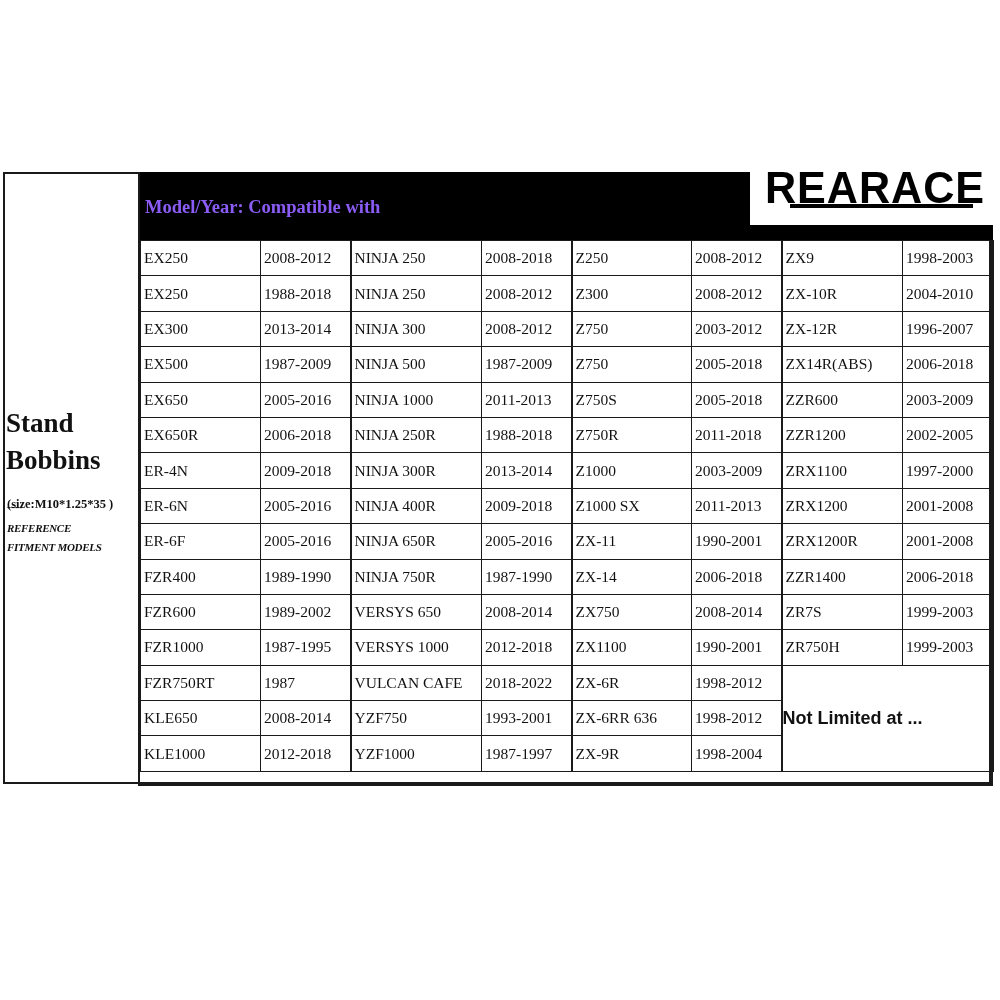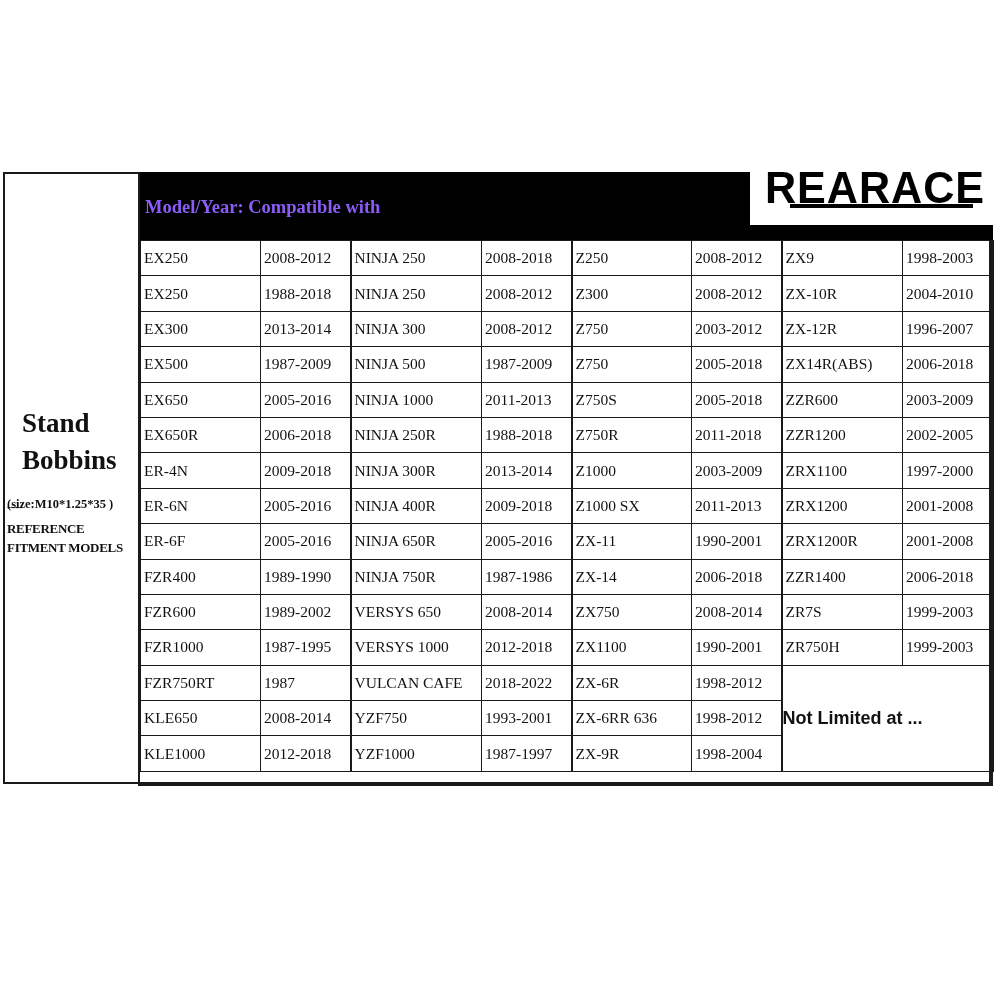--- a/index.html
+++ b/index.html
@@ -1,22 +1,22 @@
 <!DOCTYPE html>
 <html><head>
 <meta charset="utf-8">
 <style>
   html, body { margin:0; padding:0; background:#ffffff; }
   body { width:1000px; height:1000px; position:relative; overflow:hidden; font-family:"Liberation Serif", serif; color:#111; }
   .frame { position:absolute; left:3px; top:172px; width:988px; height:612px; border:2px solid #1a1a1a; box-sizing:border-box; }
   .left-panel { position:absolute; left:3px; top:172px; width:137px; height:614px; border-right:2px solid #1a1a1a; box-sizing:border-box; }
-  .left-title { position:absolute; left:22px; top:405px; font-size:27px; font-weight:bold; line-height:37px; }
+  .left-title { position:absolute; left:6px; top:405px; font-size:27px; font-weight:bold; line-height:37px; }
   .left-size { position:absolute; left:7px; top:497px; font-size:12.5px; font-weight:bold; }
   .left-dash { position:absolute; left:7px; top:500px; font-size:12px; font-weight:bold; }
-  .left-ref { position:absolute; left:7px; top:519px; font-size:13px; font-weight:bold; line-height:19px; letter-spacing:-0.3px; }
+  .left-ref { position:absolute; left:7px; top:519px; font-size:11px; font-weight:bold; line-height:19px; letter-spacing:-0.3px;font-style:italic; }
   .header-bar { position:absolute; left:140px; top:172px; width:853px; height:68px; background:#000; }
   .header-title { position:absolute; left:145px; top:197px; color:#8b5cf6; font-size:18.5px; font-weight:bold; }
   .logo-box { position:absolute; left:750px; top:172px; width:243px; height:53px; background:#fff; }
   .logo-text { position:absolute; left:765px; top:163px; font-family:"Liberation Sans", sans-serif; font-weight:bold; font-size:44px; letter-spacing:1px; color:#000; transform:scaleX(0.98); transform-origin:left; }
   .logo-underline { position:absolute; left:790px; top:204px; width:183px; height:4px; background:#000; }
   .grid { position:absolute; left:140px; top:240px; width:853px; height:546px; border-right:2px solid #1a1a1a; border-bottom:2px solid #1a1a1a; box-sizing:border-box; }
   table { border-collapse:collapse; position:absolute; left:140px; top:240px; }
   td { border:1px solid #1a1a1a; height:35.4px; padding:0 0 0 3px; font-size:15.5px; white-space:nowrap; box-sizing:border-box; vertical-align:middle; }
   td.sep { border-right:2px solid #1a1a1a;border-radius:16px; }
   .not-limited { text-align:left; font-weight:bold; font-size:18px; padding:0; font-family:"Liberation Sans", sans-serif; }
@@ -142,21 +142,21 @@
         <td class="sep">2005-2016</td>
         <td>ZX-11</td>
         <td class="sep">1990-2001</td>
         <td>ZRX1200R</td>
         <td>2001-2008</td>
       </tr>
       <tr>
         <td>FZR400</td>
         <td class="sep">1989-1990</td>
         <td>NINJA 750R</td>
-        <td class="sep">1987-1986</td>
+        <td class="sep">1987-1990</td>
         <td>ZX-14</td>
         <td class="sep">2006-2018</td>
         <td>ZZR1400</td>
         <td>2006-2018</td>
       </tr>
       <tr>
         <td>FZR600</td>
         <td class="sep">1989-2002</td>
         <td>VERSYS 650</td>
         <td class="sep">2008-2014</td>

